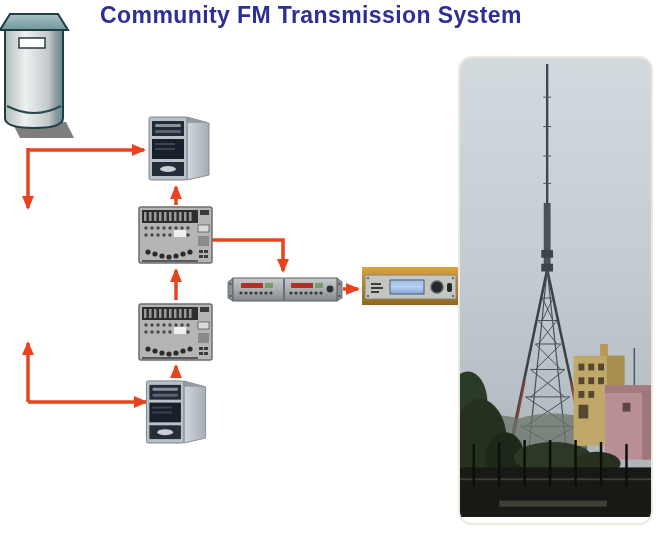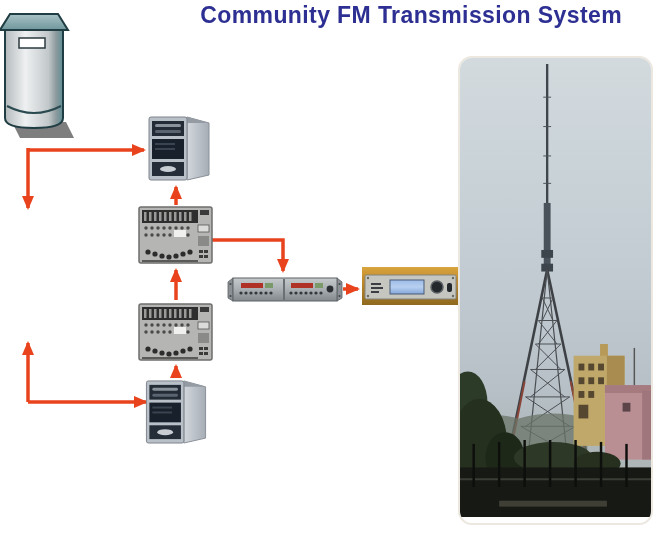--- a/index.html
+++ b/index.html
@@ -1,21 +1,21 @@
 <!DOCTYPE html>
 <html style="--title-color: #2d2f92; --accent: #e8431c;"><head>
 <meta charset="utf-8">
 <style>
   html,body{margin:0;padding:0;background:#fff;}
   .stage{
     position:relative;width:669px;height:538px;background:#fff;
     font-family:"Liberation Sans",sans-serif;overflow:hidden;
   }
   .title{
-    position:absolute;top:2px;left:0;width:622px;text-align:right;
+    position:absolute;top:2px;left:0;width:622px;text-align:center;
     font-size:23px;font-weight:800;letter-spacing:.4px;
     color:var(--title-color,#2d2f92);
   }
   .node{position:absolute;}
   .node svg{display:block;width:100%;height:100%;}
   #arrows{position:absolute;left:0;top:0;width:669px;height:538px;pointer-events:none;}
   .photo{
     position:absolute;left:458px;top:56px;width:195px;height:469px;
     border-radius:14px;overflow:hidden;border:2px solid #ece8e0;box-sizing:border-box;
   }

